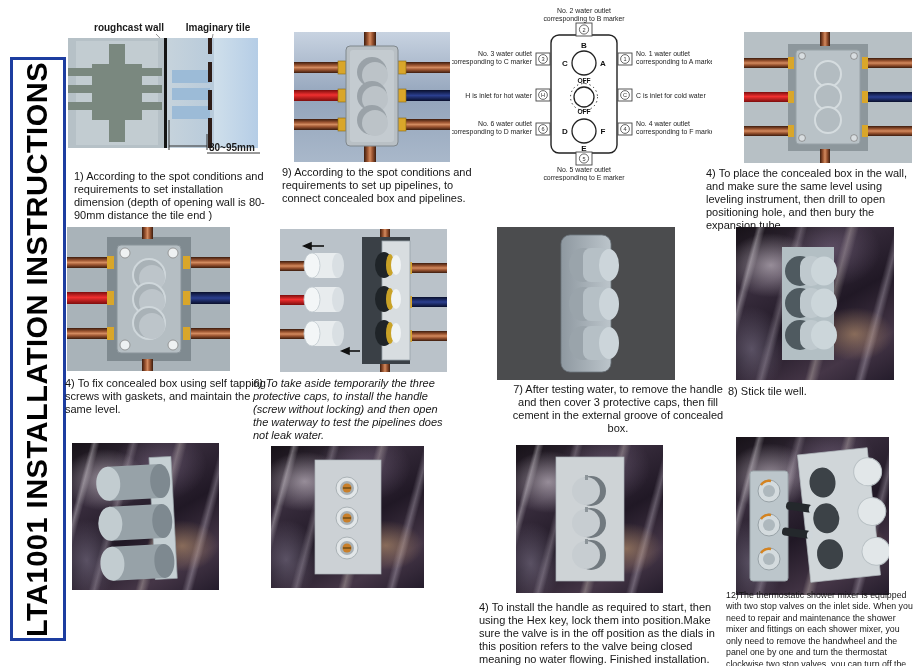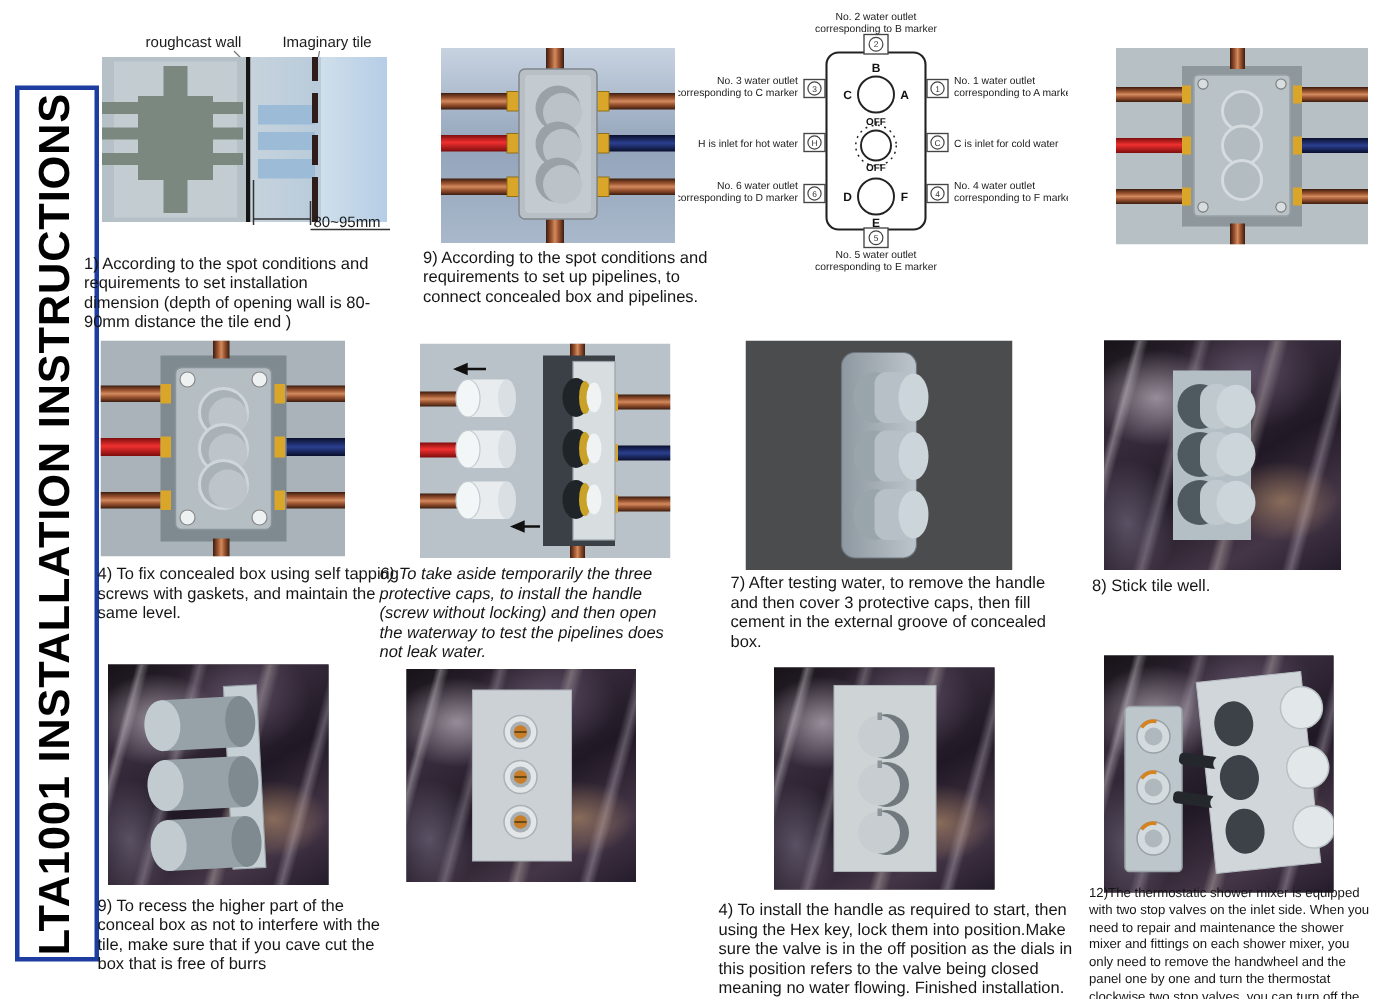--- a/index.html
+++ b/index.html
@@ -31,21 +31,21 @@
 </style>
 </head>
 <body>
 
 <div id="page">
 
   <div class="title-box">
     <div class="title-text">LTA1001 INSTALLATION INSTRUCTIONS</div>
   </div>
 
-  <div class="img" style="left:66px;top:20px;">
+  <div class="img" style="left:66px;top:20px;font-weight:bold;">
     <svg width="196" height="148" viewBox="0 0 196 148">
       <defs>
         <linearGradient id="s1r" x1="0" y1="0" x2="1" y2="0">
           <stop offset="0" stop-color="#c6d3dc"></stop>
             <stop offset="1" stop-color="#abc3da"></stop>
         </linearGradient>
         <linearGradient id="s1r2" x1="0" y1="0" x2="1" y2="0">
           <stop offset="0" stop-color="#cfdfeb"></stop>
             <stop offset="1" stop-color="#b5cde6"></stop>
         </linearGradient>
@@ -86,21 +86,21 @@
       </g>
       <g stroke="#333" stroke-width="1">
         <line x1="103" y1="100" x2="103" y2="130"></line>
         <line x1="141" y1="114" x2="141" y2="130"></line>
         <line x1="103" y1="126" x2="141" y2="126"></line>
         <line x1="141" y1="133" x2="194" y2="133"></line>
       </g>
       <text class="dim" x="143" y="131">80~95mm</text>
     </svg>
   </div>
-  <div class="caption" style="left:56px;top:170px;width:200px;">1) According to the spot conditions and requirements to set installation dimension (depth of opening wall is 80-90mm distance the tile end )</div>
+  <div class="caption" style="left:74px;top:170px;width:200px;">1) According to the spot conditions and requirements to set installation dimension (depth of opening wall is 80-90mm distance the tile end )</div>
 
   <div class="img" style="left:294px;top:32px;">
     <svg width="156" height="130" viewBox="0 0 156 130">
       <defs>
         <linearGradient id="s2bg" x1="0" y1="0" x2="0" y2="1">
           <stop offset="0" stop-color="#c8d3e1"></stop>
             <stop offset="0.5" stop-color="#93a4bb"></stop>
             <stop offset="1" stop-color="#a9b8ca"></stop>
         </linearGradient>
         <linearGradient id="cuH" x1="0" y1="0" x2="0" y2="1">
@@ -253,20 +253,21 @@
         <circle cx="58" cy="24" r="3.4" fill="#d8dde0" stroke="#777" stroke-width="0.7"></circle>
         <circle cx="110" cy="24" r="3.4" fill="#d8dde0" stroke="#777" stroke-width="0.7"></circle>
         <circle cx="58" cy="106" r="3.4" fill="#d8dde0" stroke="#777" stroke-width="0.7"></circle>
         <circle cx="110" cy="106" r="3.4" fill="#d8dde0" stroke="#777" stroke-width="0.7"></circle>
         <circle cx="84" cy="42" r="13" fill="#b3bcc1" stroke="#d5dcdf" stroke-width="2"></circle>
         <circle cx="84" cy="65" r="13" fill="#b3bcc1" stroke="#d5dcdf" stroke-width="2"></circle>
         <circle cx="84" cy="88" r="13" fill="#b3bcc1" stroke="#d5dcdf" stroke-width="2"></circle>
       </g>
     </svg>
   </div>
+  <div class="caption" style="left:706px;top:167px;width:210px;">4) To place the concealed box in the wall, and make sure the same level using leveling instrument, then drill to open positioning hole, and then bury the expansion tube.</div>
 
   <div class="img" style="left:67px;top:227px;">
     <svg width="163" height="144" viewBox="0 0 163 144">
       <rect width="163" height="144" fill="#a9b3b9"></rect>
       <rect x="40" y="10" width="84" height="124" fill="#7f8a90"></rect>
       <rect x="75" y="0" width="11" height="12" fill="url(#cuV)"></rect>
       <rect x="75" y="132" width="11" height="12" fill="url(#cuV)"></rect>
       <rect x="0" y="30" width="40" height="11" fill="url(#cuH)"></rect>
       <rect x="0" y="101" width="40" height="11" fill="url(#cuH)"></rect>
       <rect x="124" y="30" width="39" height="11" fill="url(#cuH)"></rect>
@@ -366,21 +367,21 @@
           <ellipse cx="112" cy="38" rx="10" ry="16" fill="#ccd5da"></ellipse>
         <ellipse cx="86" cy="77" rx="14" ry="17" fill="#9aa4ab"></ellipse>
           <rect x="86" y="60" width="26" height="34" rx="8" fill="#b6c0c6"></rect>
           <ellipse cx="112" cy="77" rx="10" ry="16" fill="#ccd5da"></ellipse>
         <ellipse cx="86" cy="116" rx="14" ry="17" fill="#9aa4ab"></ellipse>
           <rect x="86" y="99" width="26" height="34" rx="8" fill="#b6c0c6"></rect>
           <ellipse cx="112" cy="116" rx="10" ry="16" fill="#ccd5da"></ellipse>
       </g>
     </svg>
   </div>
-  <div class="caption" style="left:487px;top:383px;width:230px;">7) After testing water, to remove the handle and then cover 3 protective caps, then fill cement in the external groove of concealed box.</div>
+  <div class="caption" style="left:503px;top:383px;width:230px;text-align:center;">7) After testing water, to remove the handle and then cover 3 protective caps, then fill cement in the external groove of concealed box.</div>
 
   <div class="img marble" style="left:736px;top:227px;width:158px;height:153px;">
     <svg width="158" height="153" viewBox="0 0 158 153">
       <rect x="46" y="20" width="52" height="113" fill="#b3bfc4"></rect>
       <g>
         <circle cx="64" cy="44" r="15" fill="#4f5a60"></circle>
           <rect x="64" y="29" width="22" height="30" rx="10" fill="#bfc9ce"></rect>
           <ellipse cx="88" cy="44" rx="13" ry="14.5" fill="#ccd6da"></ellipse>
         <circle cx="64" cy="76" r="15" fill="#4f5a60"></circle>
           <rect x="64" y="61" width="22" height="30" rx="10" fill="#bfc9ce"></rect>
@@ -404,21 +405,20 @@
           <rect x="38" y="61" width="52" height="34" fill="#97a2a8"></rect>
             <ellipse cx="90" cy="78" rx="10" ry="17" fill="#7e8990"></ellipse>
             <ellipse cx="38" cy="78" rx="12" ry="17" fill="#c2ccd0"></ellipse>
           <rect x="38" y="101" width="52" height="34" fill="#97a2a8"></rect>
             <ellipse cx="90" cy="118" rx="10" ry="17" fill="#7e8990"></ellipse>
             <ellipse cx="38" cy="118" rx="12" ry="17" fill="#c2ccd0"></ellipse>
         </g>
       </g>
     </svg>
   </div>
-  <div class="caption" style="left:65px;top:598px;width:205px;">9) To recess the higher part of the conceal box as not to interfere with the tile, make sure that if you cave cut the box that is free of burrs</div>
 
   <div class="img marble" style="left:271px;top:446px;width:153px;height:142px;">
     <svg width="153" height="142" viewBox="0 0 153 142">
       <rect x="44" y="14" width="66" height="114" fill="#ccd1d5" stroke="#aab2b7" stroke-width="0.7"></rect>
       <g>
         <circle cx="76" cy="42" r="11" fill="#e2e6e8" stroke="#aab2b6"></circle>
           <circle cx="76" cy="42" r="7" fill="#a8b0b5"></circle>
           <circle cx="76" cy="42" r="4.5" fill="#c97f2a"></circle>
           <line x1="72" y1="42" x2="80" y2="42" stroke="#6a4a14" stroke-width="1.4"></line>
         <circle cx="76" cy="72" r="11" fill="#e2e6e8" stroke="#aab2b6"></circle>

